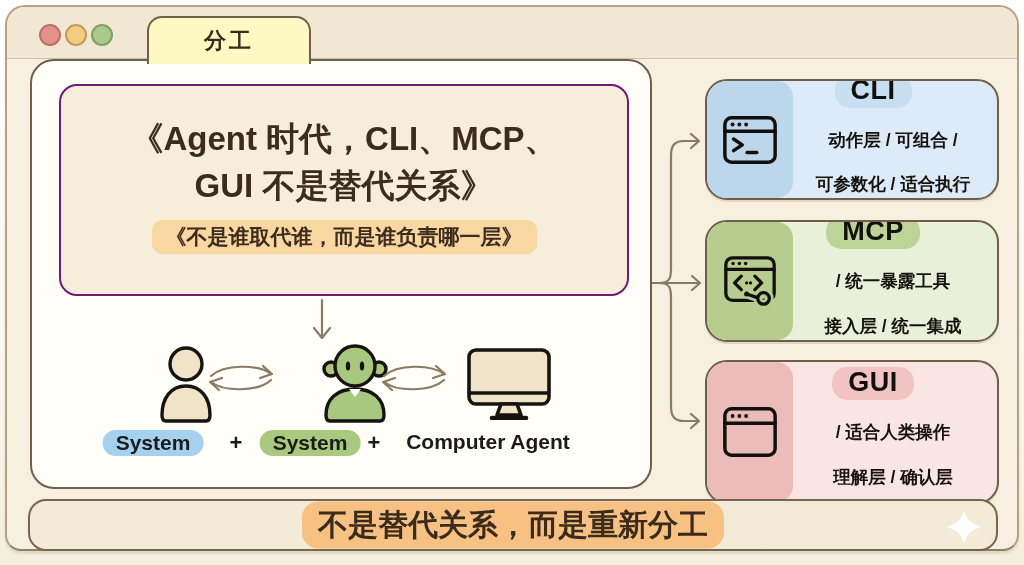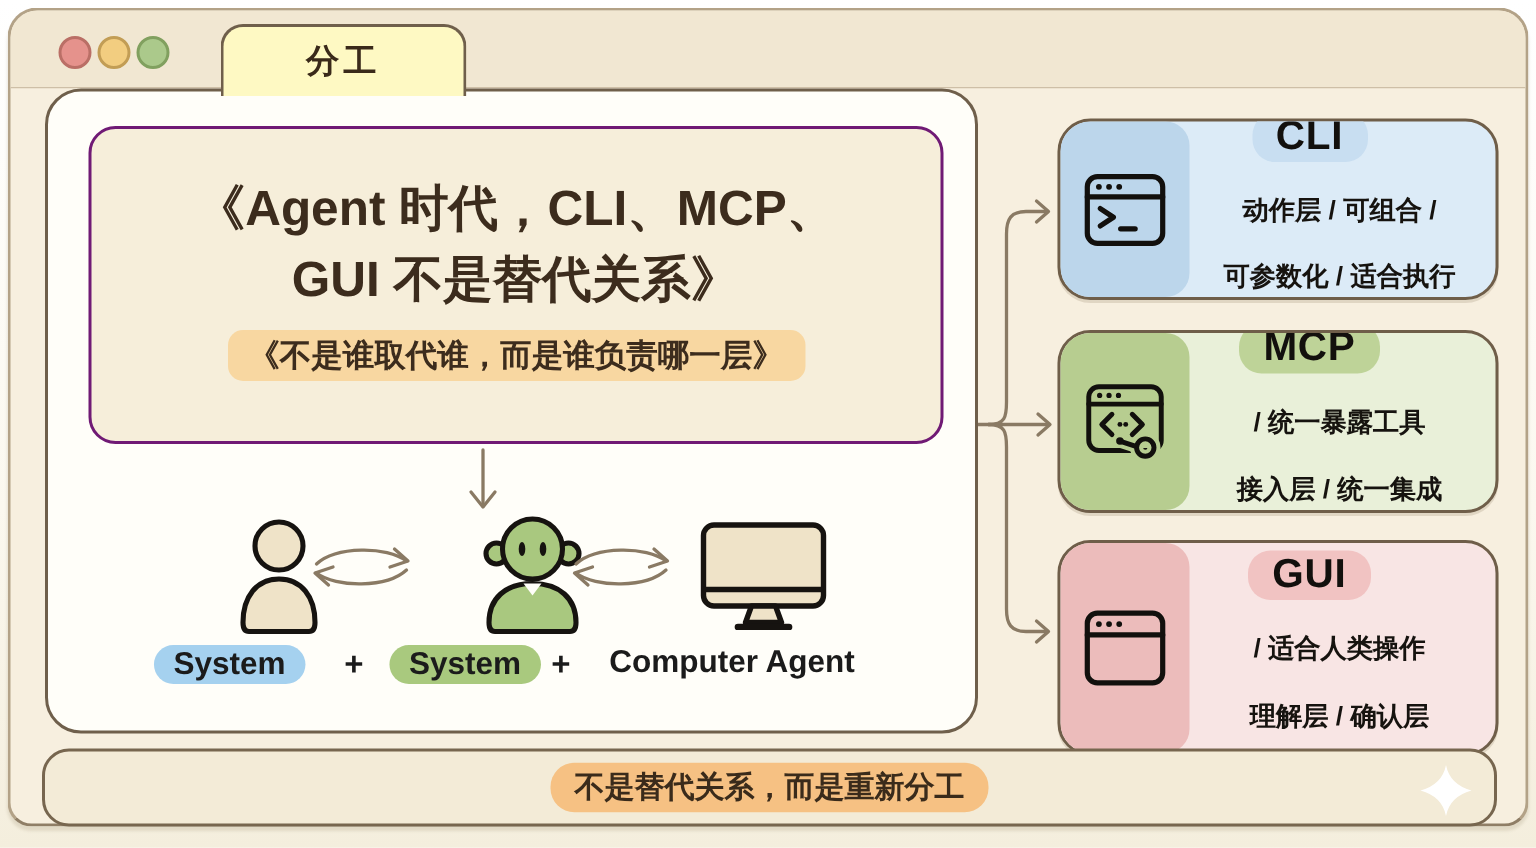--- a/index.html
+++ b/index.html
@@ -101,21 +101,21 @@
   .card-gui .layer-title { background:#f1c3c2; }
 
   
   .footer-bar {
     position:absolute; left:21px; top:492px; width:970px; height:52px;
     background:#f3ebd7; border:2px solid #77664f; border-radius:18px; z-index:5;
   }
   .footer-pill {
     position:absolute; left:50%; top:50%; transform:translate(-50%,-50%);
     background:#f6c183; border-radius:16px; padding:3px 16px;
-    font-size:20px; font-weight:800; color:#3a2b1b; white-space:nowrap;text-align:center;
+    font-size:30px; font-weight:800; color:#3a2b1b; white-space:nowrap;text-align:center;
   }
   .sparkle { position:absolute; right:14px; top:8px; }
 
   svg { display:block; }
 </style>
 </head>
 <body>
 
 <div class="stage">
   <div class="window">

